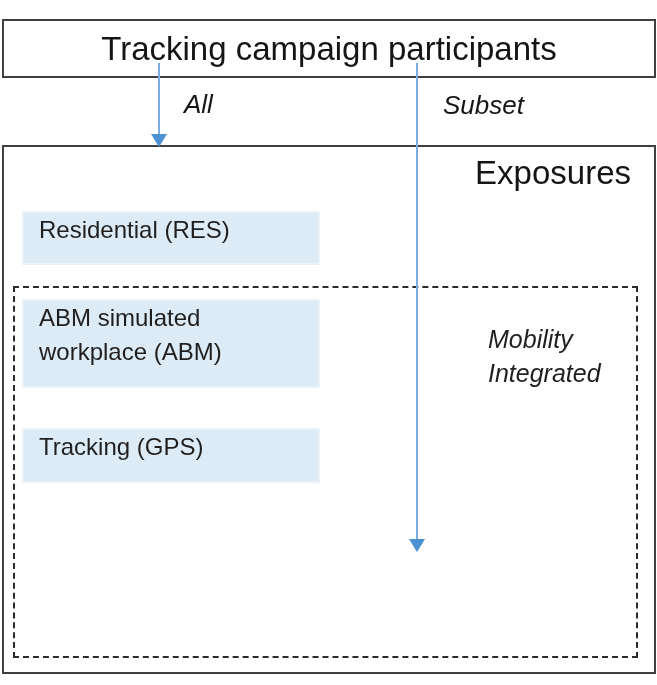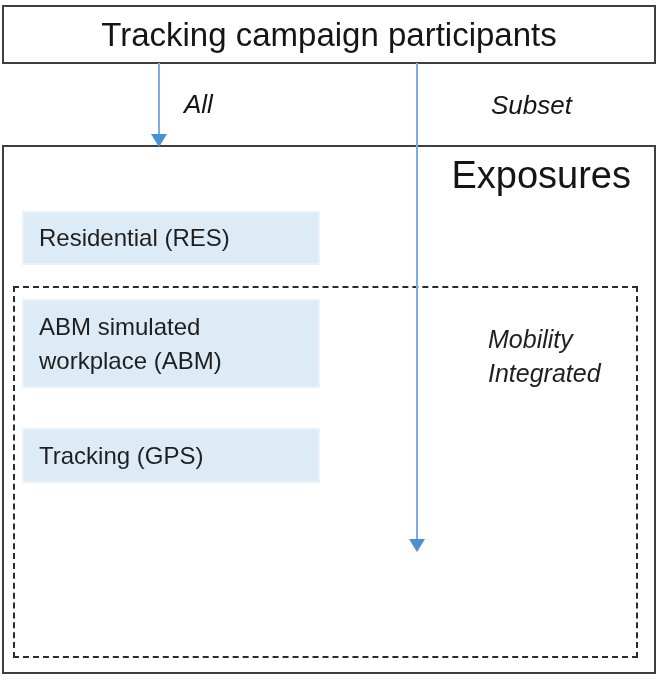--- a/index.html
+++ b/index.html
@@ -12,21 +12,21 @@
   .stage {
     position: relative;
     width: 657px;
     height: 685px;
     background: #ffffff;
     overflow: hidden;
   }
   
   .top-box {
     position: absolute;
-    left: 2px; top: 5px;
+    left: 2px; top: 19px;
     width: 650px; height: 55px;
     border: 2px solid #3f3f3f;
     background: #ffffff;
     display: flex;
     align-items: center;
     justify-content: center;
     z-index: 2;
   }
   .top-box .title-text {
     font-size: 33px;
@@ -39,21 +39,21 @@
     left: 2px; top: 145px;
     width: 650px; height: 525px;
     border: 2px solid #3f3f3f;
     background: #ffffff;
     z-index: 1;
   }
   .exposures-title {
     position: absolute;
     top: 154px;
     right: 26px;
-    font-size: 38px;
+    font-size: 33px;
     color: #151515;
     z-index: 2;
     white-space: nowrap;
   }
   
   .dashed-box {
     position: absolute;
     left: 13px; top: 286px;
     width: 621px; height: 368px;
     border: 2px dashed #2b2b2b;
@@ -69,21 +69,21 @@
     z-index: 3;
     margin-top: 24px;
   }
   
   .item-box {
     position: absolute;
     background: #dcebf6;
     border: 2px solid #eaf2fa;
     box-sizing: border-box;
     display: flex;
-    align-items: center;
+    align-items: flex-start;
     z-index: 3;
     font-size: 24px;
     line-height: 34px;
   }
   .item-box .item-text { white-space: pre-line; }
   .box-res    { left: 22px; top: 211px; width: 298px; height: 54px; padding-left: 15px; }
   .box-abm    { left: 22px; top: 299px; width: 298px; height: 89px; padding-left: 15px; }
   .box-gps    { left: 22px; top: 428px; width: 298px; height: 55px; padding-left: 15px; }
   .box-abmkwp { left: 256px; top: 550px; width: 321px; height: 88px; padding-left: 16px; }
   
@@ -107,21 +107,21 @@
   .head-subset { left: 409px; top: 539px; }
   .flow-label {
     position: absolute;
     font-size: 26px;
     font-style: italic;
     color: #151515;
     z-index: 4;
     white-space: nowrap;
   }
   .label-all    { left: 184px; top: 89px; }
-  .label-subset { left: 443px; top: 90px; margin-left: 48px; }
+  .label-subset { left: 443px; top: 90px; }
 </style>
 </head>
 <body>
 
 <div class="stage">
 
   <div class="top-box">
     <span class="title-text">Tracking campaign participants</span>
   </div>
 

